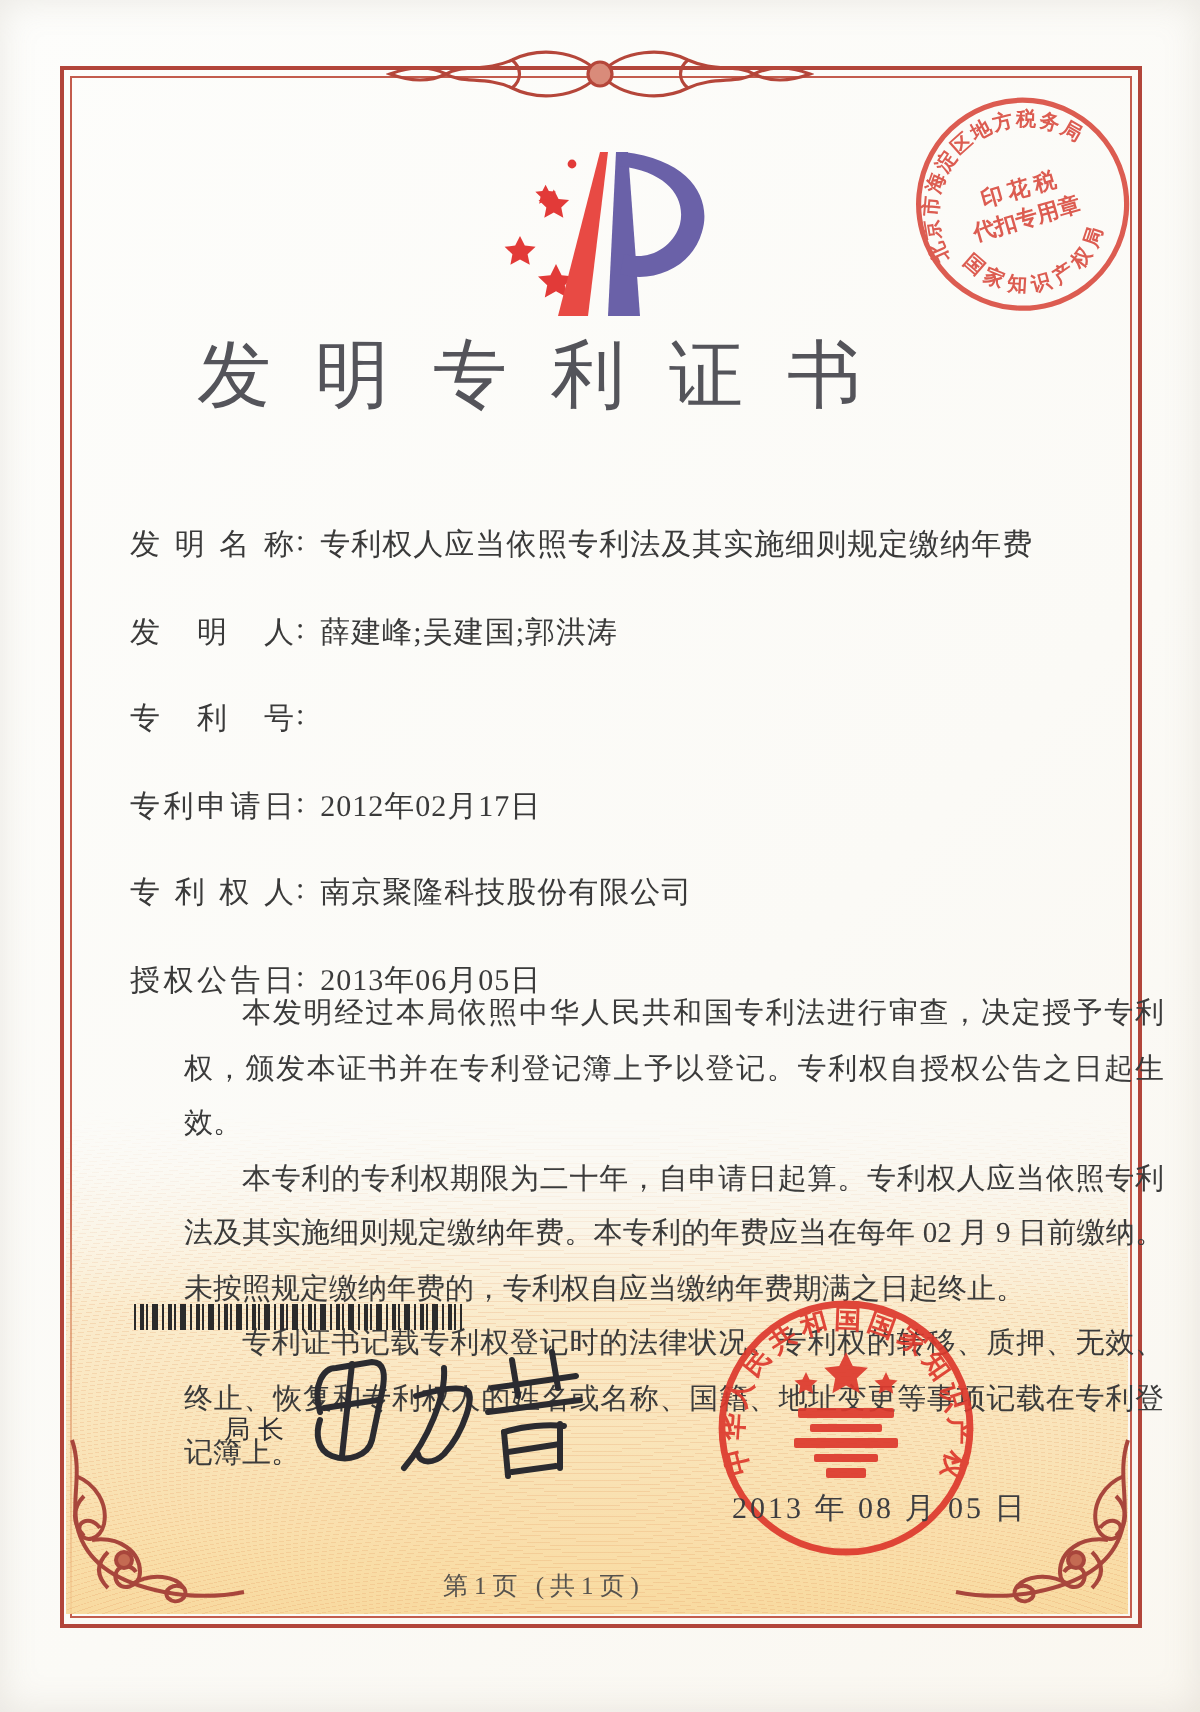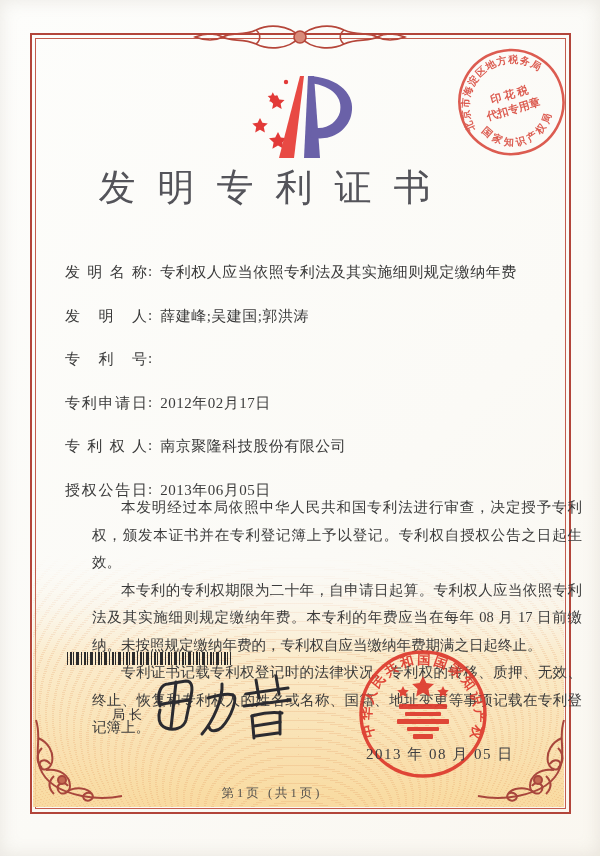--- a/index.html
+++ b/index.html
@@ -200,21 +200,21 @@
     </div>
     <div class="field-row">
       <span class="field-label">授权公告日</span>
         <span class="field-colon">:</span>
       <span class="field-value">2013年06月05日</span>
     </div>
   </div>
 
   <div class="body-text">
     <p>本发明经过本局依照中华人民共和国专利法进行审查，决定授予专利权，颁发本证书并在专利登记簿上予以登记。专利权自授权公告之日起生效。</p>
-    <p>本专利的专利权期限为二十年，自申请日起算。专利权人应当依照专利法及其实施细则规定缴纳年费。本专利的年费应当在每年 08 月 17 日前缴纳。未按照规定缴纳年费的，专利权自应当缴纳年费期满之日起终止。</p>
+    <p>本专利的专利权期限为二十年，自申请日起算。专利权人应当依照专利法及其实施细则规定缴纳年费。本专利的年费应当在每年 02 月 9 日前缴纳。未按照规定缴纳年费的，专利权自应当缴纳年费期满之日起终止。</p>
     <p>专利证书记载专利权登记时的法律状况。专利权的转移、质押、无效、终止、恢复和专利权人的姓名或名称、国籍、地址变更等事项记载在专利登记簿上。</p>
   </div>
 
   <div class="barcode"></div>
 
   <div class="director">局长</div>
   <div class="signature" title="">
     <svg width="148" height="78" viewBox="0 0 148 78">
       <g fill="none" stroke="#2b2b30" stroke-width="3" stroke-linecap="round" stroke-linejoin="round">
 

